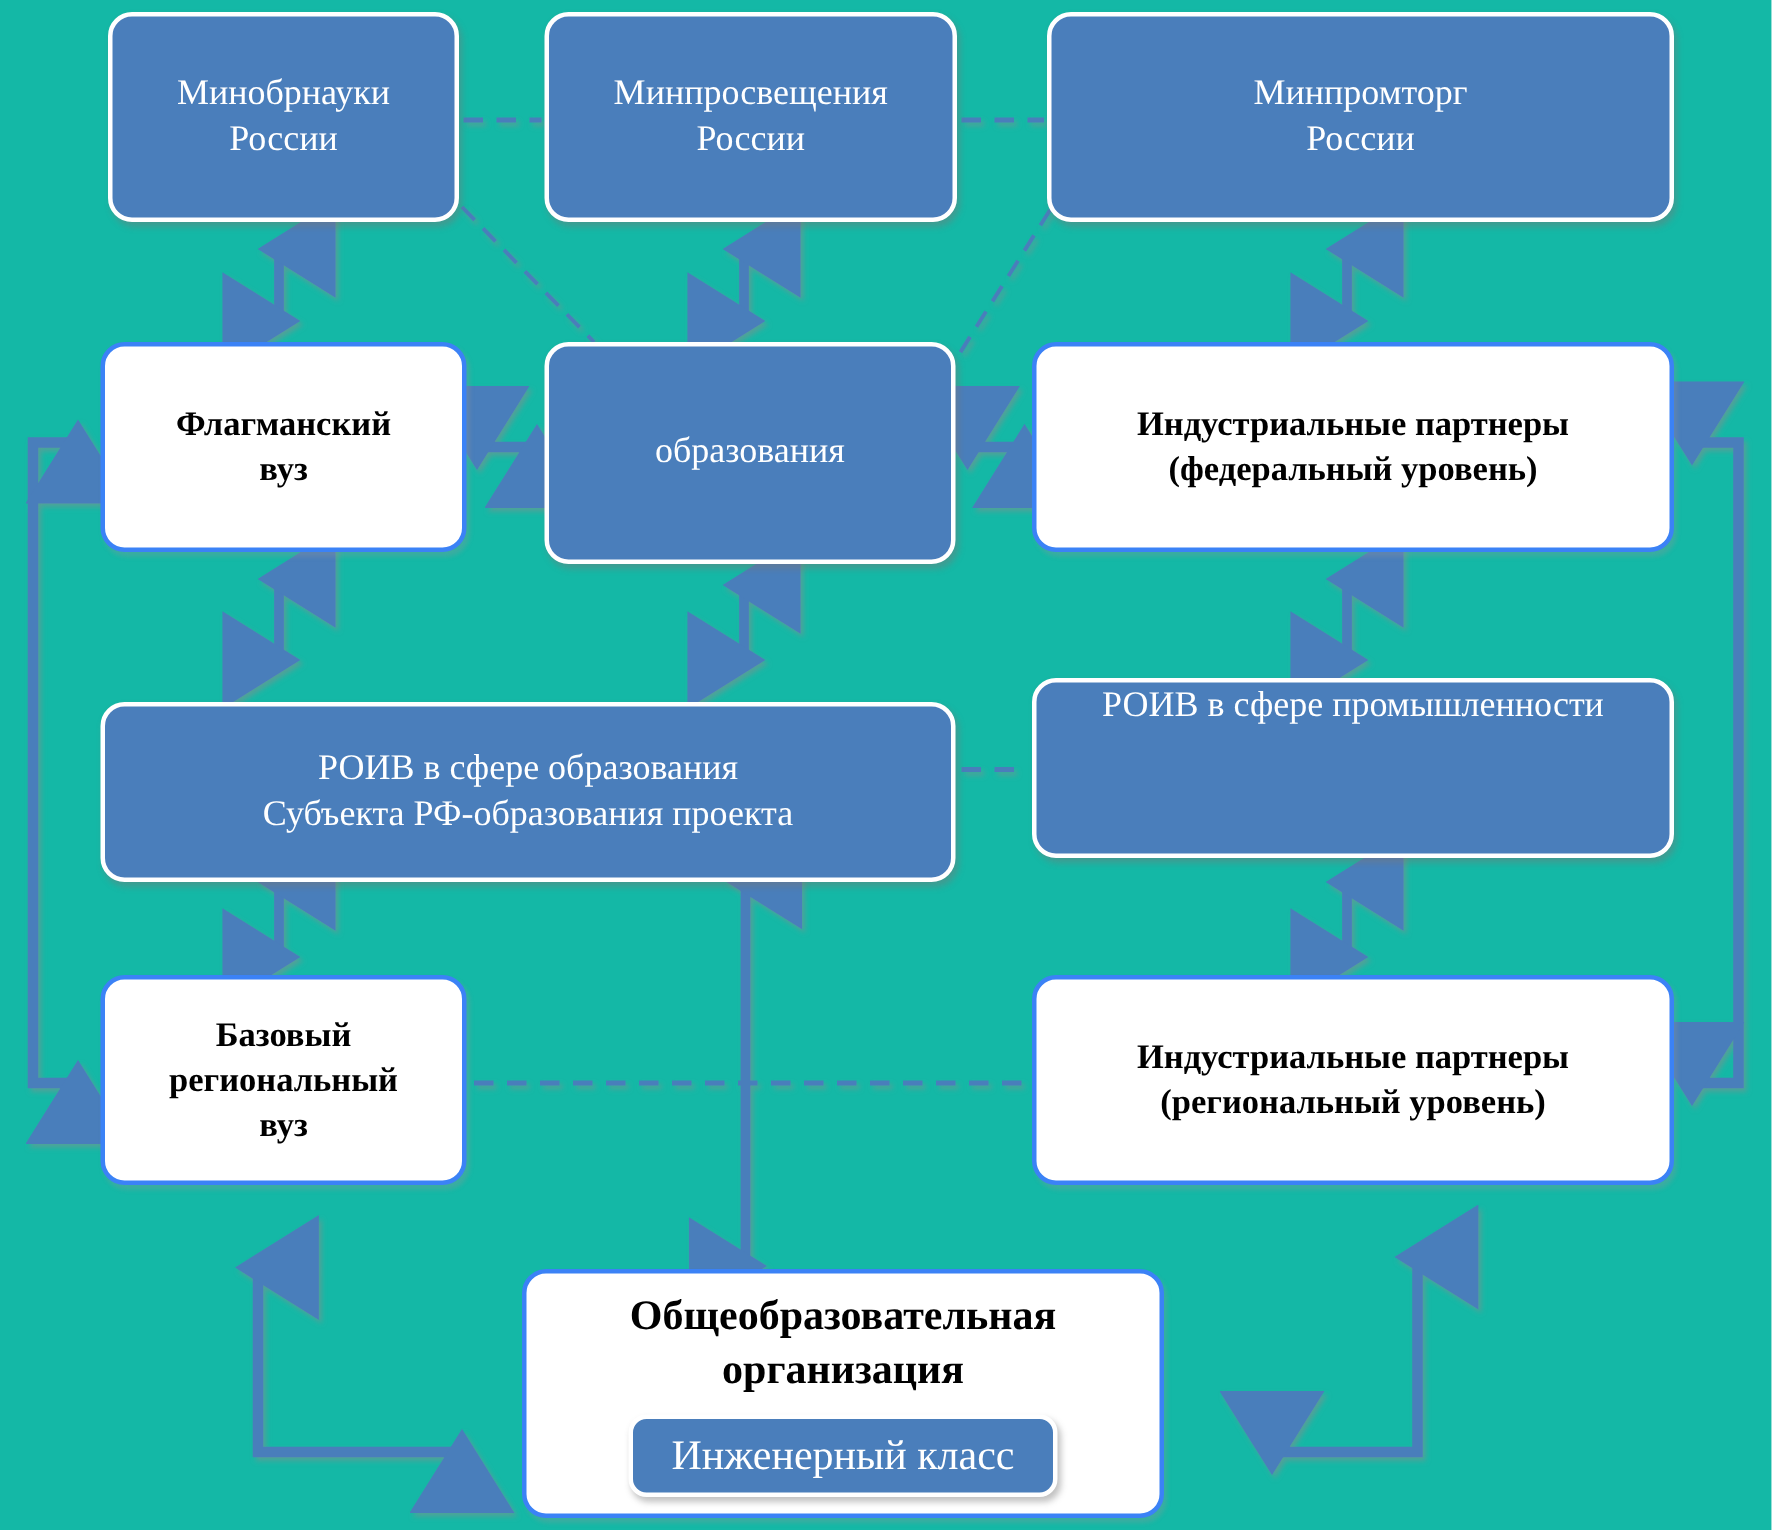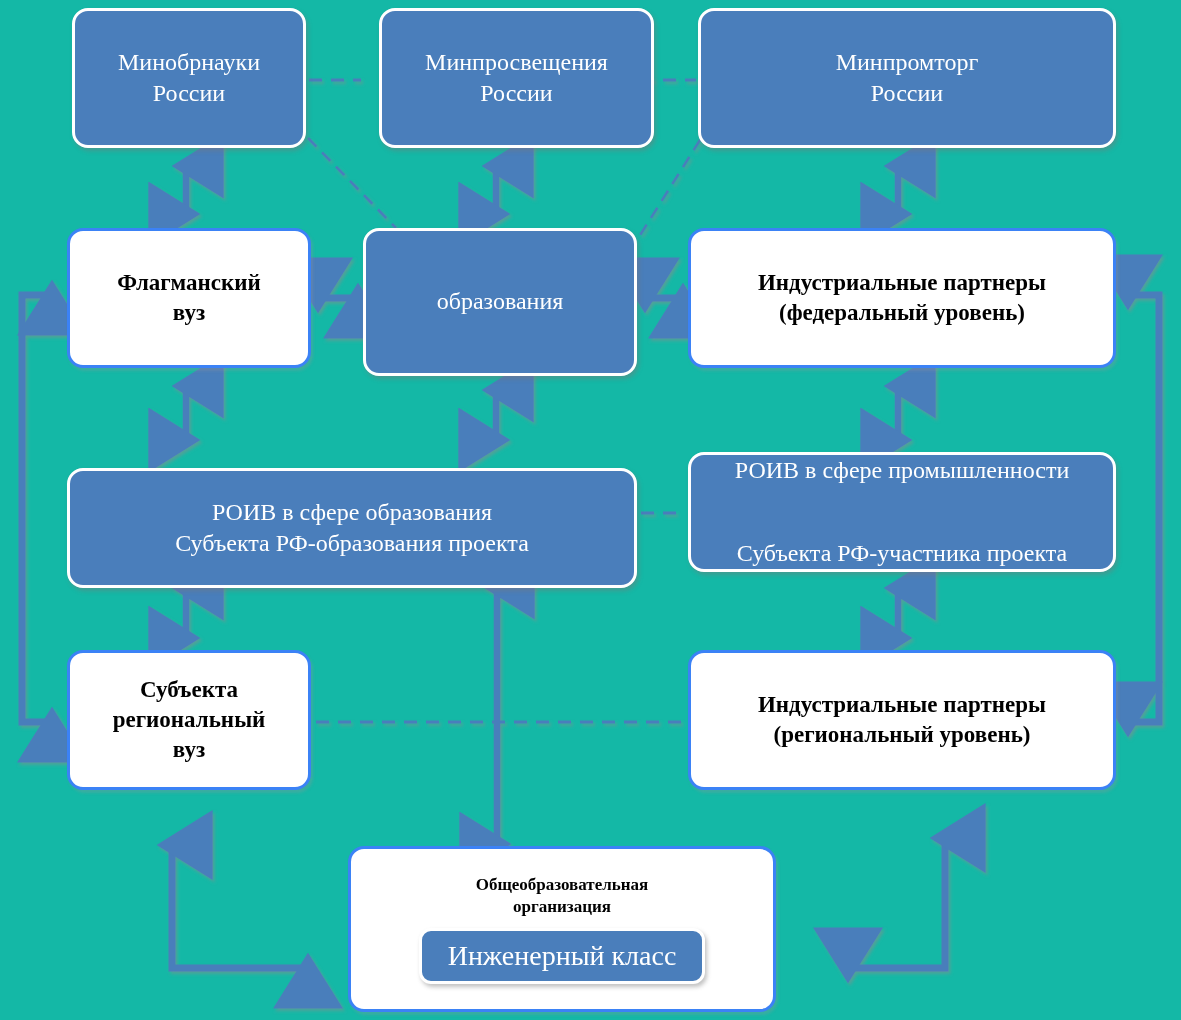--- a/index.html
+++ b/index.html
@@ -61,39 +61,39 @@
     font-weight: normal;
     font-size: 28px;
     padding: 8px 26px;
     margin-top: 10px;
     line-height: 1.2;
     white-space: nowrap;
   }
 
   
   #node-minobrnauki { left: 72px;  top: 8px;   width: 234px; height: 140px; }
-  #node-minprosvet  { left: 379px; top: 8px;   width: 275px; height: 140px; }
+  #node-minprosvet  { left: 363px; top: 8px;   width: 275px; height: 140px; }
   #node-minpromtorg { left: 698px; top: 8px;   width: 418px; height: 140px; }
 
   
   #node-flagship    { left: 67px;  top: 228px; width: 244px; height: 140px; }
   #node-institute   { left: 363px; top: 228px; width: 274px; height: 148px; }
   #node-partners-fed{ left: 688px; top: 228px; width: 428px; height: 140px; }
 
   
   #node-roiv-edu    { left: 67px;  top: 468px; width: 570px; height: 120px; }
   #node-roiv-ind    { left: 688px; top: 452px; width: 428px; height: 120px; justify-content: space-between; }
 
   
   #node-base-univ   { left: 67px;  top: 650px; width: 244px; height: 140px; }
   #node-partners-reg{ left: 688px; top: 650px; width: 428px; height: 140px; }
 
   
   #node-school      { left: 348px; top: 846px; width: 428px; height: 166px; }
-  #node-school .title { font-size: 17px; font-weight: bold; }
+  #node-school .title { font-size: 28px; font-weight: bold; }
 </style>
 </head>
 <body>
 
 <div id="stage">
 
   <svg class="svg-layer" viewBox="0 0 1181 1020" xmlns="http://www.w3.org/2000/svg">
     <defs>
       <marker id="ah-up" markerWidth="10" markerHeight="10" refX="5" refY="2.2" orient="auto-start-reverse" markerUnits="strokeWidth">
         <path d="M0,8 L5,0 L10,8 Z" fill="#4a7ebb"></path>
@@ -173,25 +173,24 @@
     <span class="line">(федеральный уровень)</span>
   </div>
 
   <div class="node filled" id="node-roiv-edu">
     <span class="line">РОИВ в сфере образования</span>
     <span class="line">Субъекта РФ-образования проекта</span>
   </div>
 
   <div class="node filled" id="node-roiv-ind">
     <span class="line">РОИВ в сфере промышленности</span>
-    <span class="line">Субъекта РФ-участника проекта</span>
   </div>
 
   <div class="node outline" id="node-base-univ">
-    <span class="line">Субъекта</span>
+    <span class="line">Базовый</span>
     <span class="line">региональный</span>
     <span class="line">вуз</span>
   </div>
 
   <div class="node outline" id="node-partners-reg">
     <span class="line">Индустриальные партнеры</span>
     <span class="line">(региональный уровень)</span>
   </div>
 
   <div class="node outline" id="node-school">

